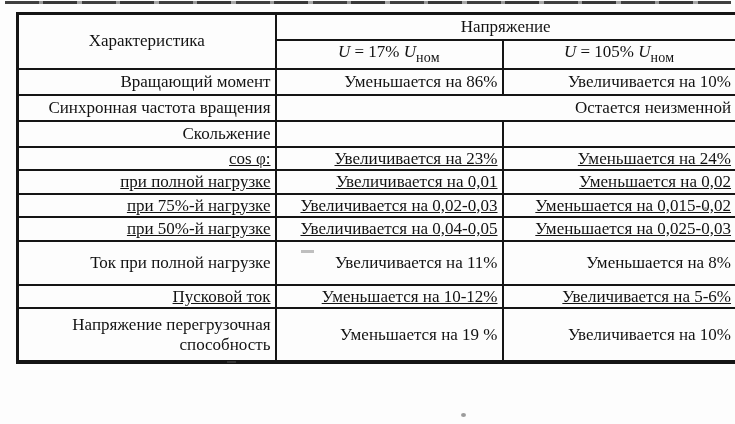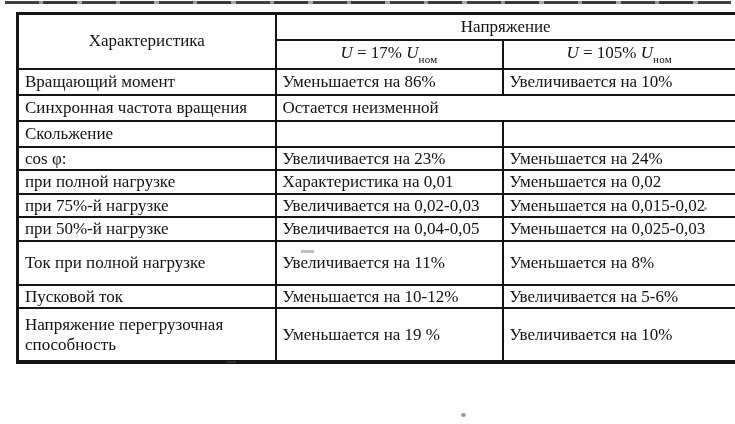--- a/index.html
+++ b/index.html
@@ -25,29 +25,29 @@
   table.doc{
     position:absolute;left:16px;top:12px;width:719px;
     border-collapse:collapse;table-layout:fixed;
     border:3px solid #151515;border-bottom-width:4px;
   }
   col.c1{width:258px;} col.c2{width:227px;} col.c3{width:234px;}
   th,td{
     border:2px solid #151515;
     font-size:17px;font-weight:normal;
     padding:1px 4px 1px 6px;
-    vertical-align:middle;text-align:left;
+    vertical-align:middle;text-align:right;
     overflow:hidden;line-height:1.15;
   }
   th.hdr{text-align:center;padding-left:4px;}
   .iu{font-style:italic;}
-  th.sub-hdr sub{font-size:11px;vertical-align:-5px;letter-spacing:.3px;}
+  th.sub-hdr sub{font-size:14px;vertical-align:-5px;letter-spacing:.3px;}
   
   tr.h-top{height:26px;}      tr.h-sub{height:29px;}
-  tr.r-std{height:26px;}      tr.r-m{height:16px;}
+  tr.r-std{height:26px;}      tr.r-m{height:16px;text-decoration:underline;}
   tr.r-tall{height:44px;}     tr.r-last{height:54px;}
 </style>
 </head>
 <body>
 
 <div class="scan-top"></div>
 
 <table class="doc">
   <colgroup>
       <col class="c1">
@@ -79,21 +79,21 @@
     <td></td>
     <td></td>
   </tr>
   <tr class="r-m">
     <td>cos φ:</td>
     <td>Увеличивается на 23%</td>
     <td>Уменьшается на 24%</td>
   </tr>
   <tr class="r-m">
     <td>при полной нагрузке</td>
-    <td>Характеристика на 0,01</td>
+    <td>Увеличивается на 0,01</td>
     <td>Уменьшается на 0,02</td>
   </tr>
   <tr class="r-m">
     <td>при 75%-й нагрузке</td>
     <td>Увеличивается на 0,02-0,03</td>
     <td>Уменьшается на 0,015-0,02</td>
   </tr>
   <tr class="r-m">
     <td>при 50%-й нагрузке</td>
     <td>Увеличивается на 0,04-0,05</td>

